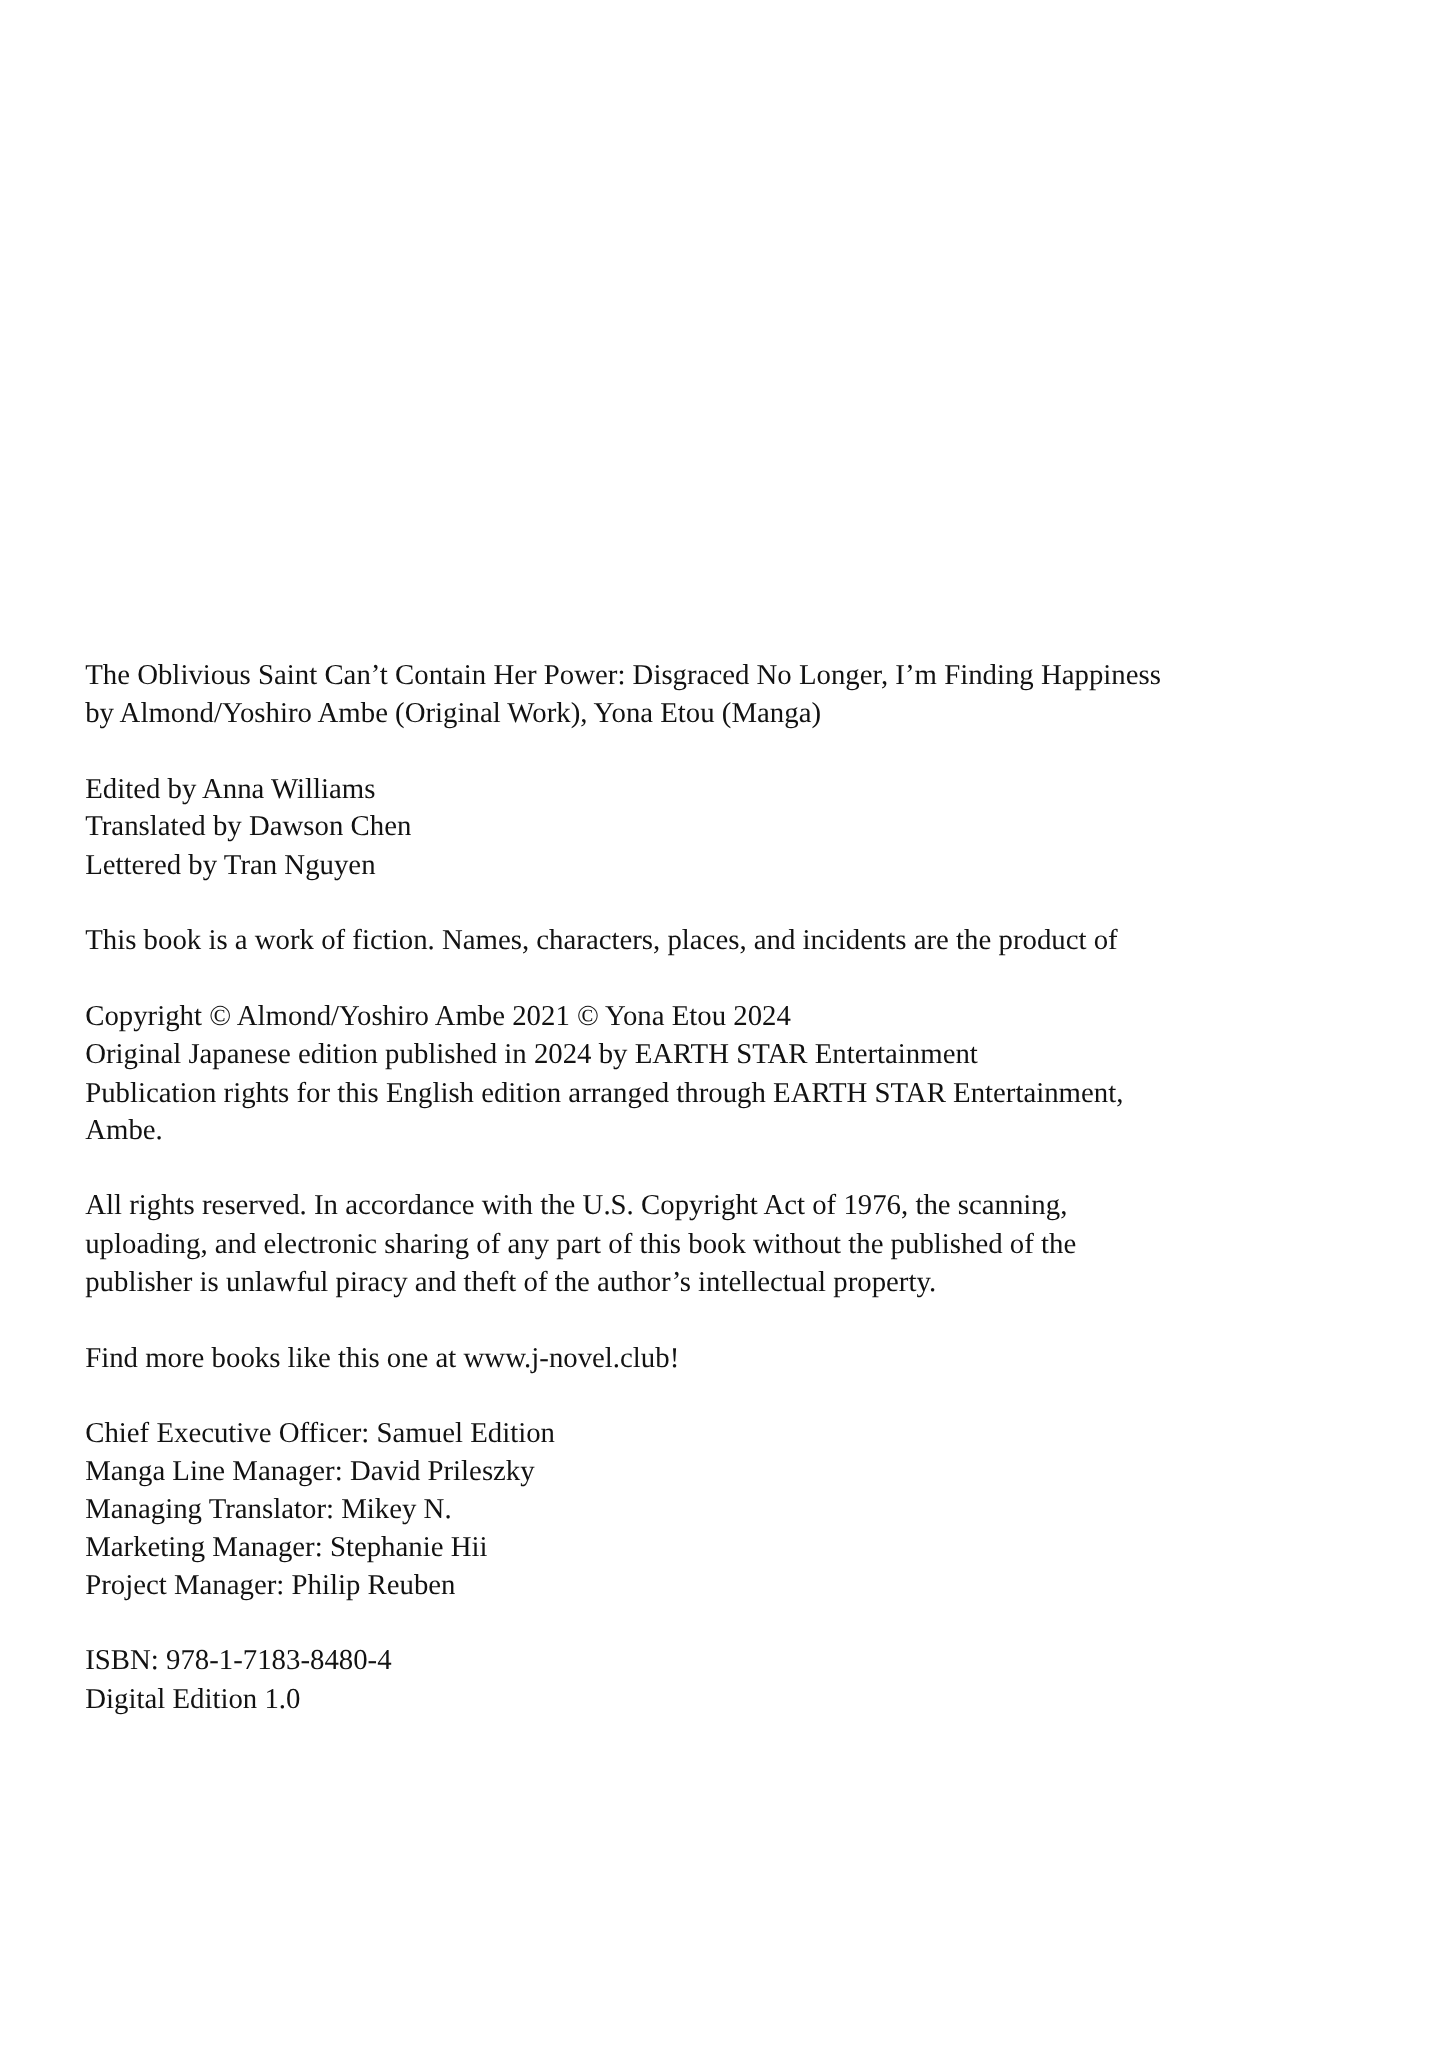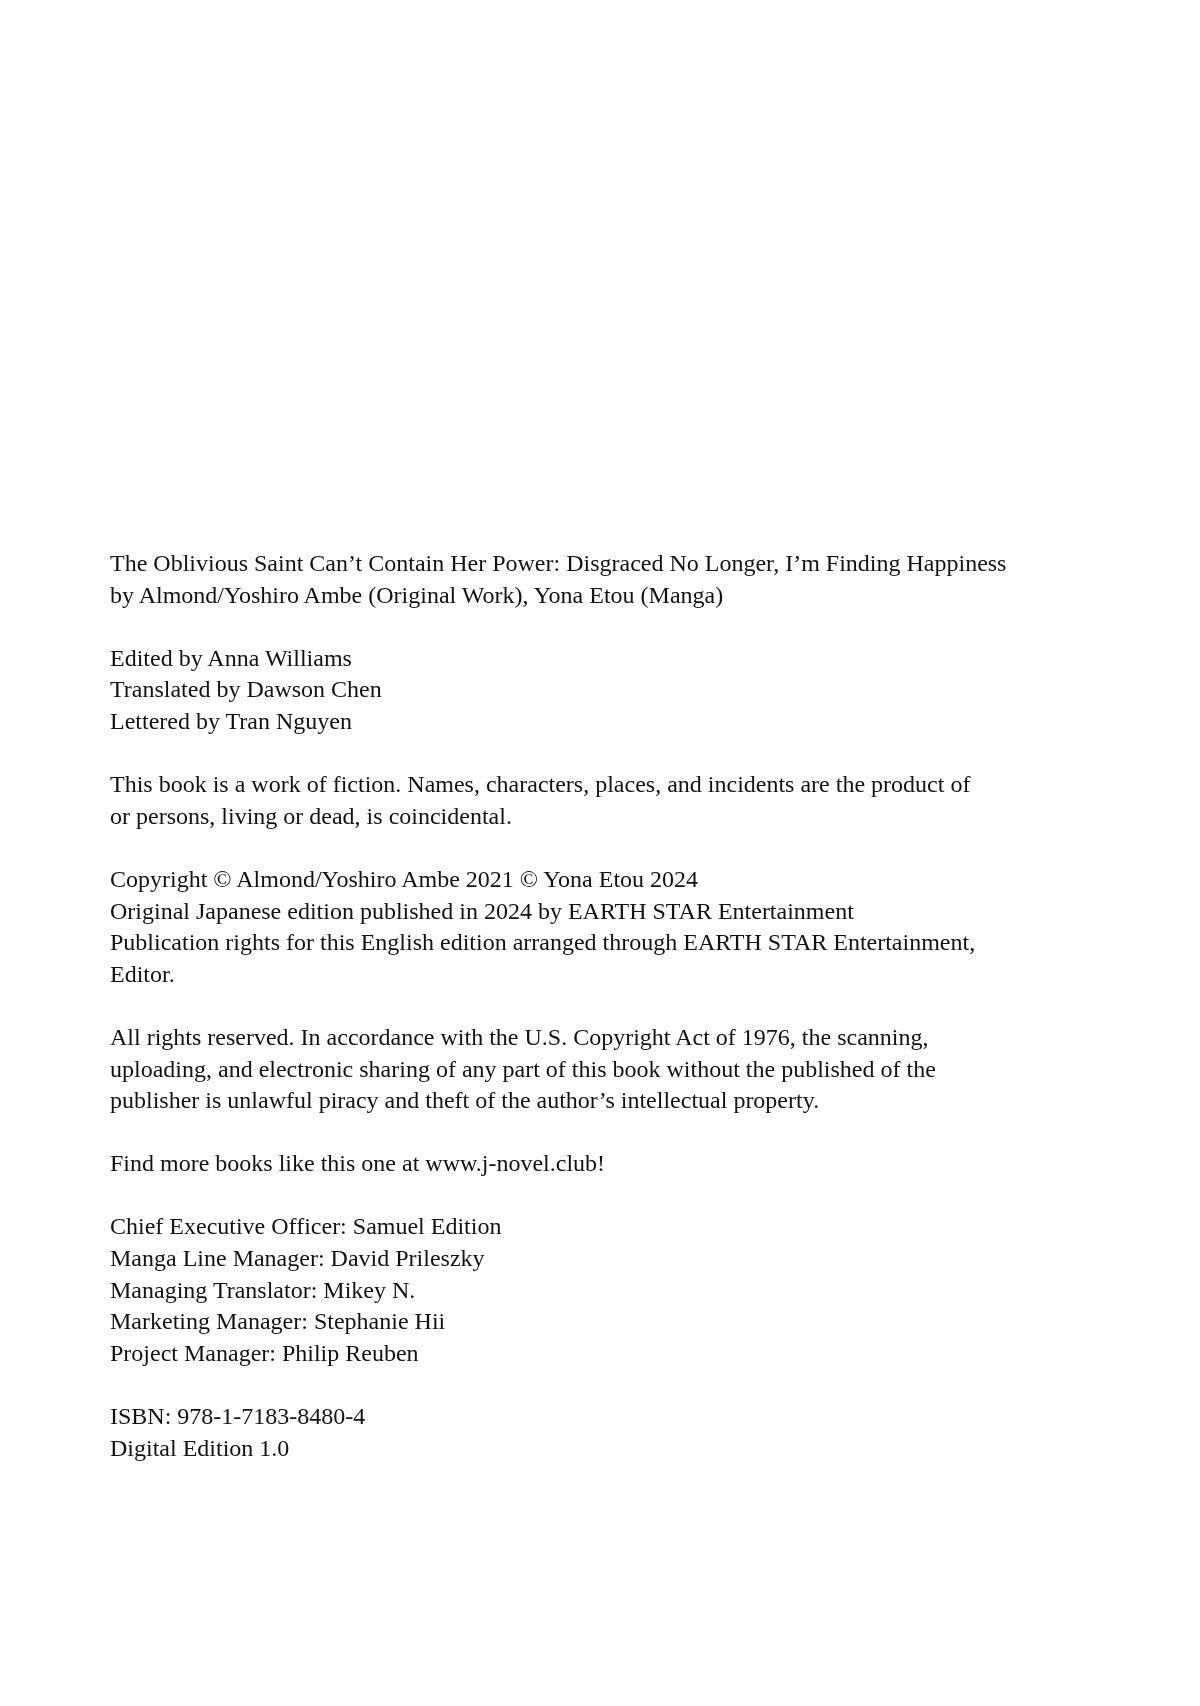--- a/index.html
+++ b/index.html
@@ -7,21 +7,21 @@
     padding: 0;
     background: #ffffff;
   }
   .page {
     position: relative;
     width: 1200px;
     height: 1706px;
     background: #ffffff;
     overflow: hidden;
     box-sizing: border-box;
-    padding: 548px 0 0 110px;
+    padding: 548px 0 0 71px;
     font-family: "Liberation Serif", "DejaVu Serif", serif;
     font-size: 24px;
     line-height: 31.6px;
     color: #121212;
   }
   .block {
     margin: 0 0 31.6px 0;
   }
   .line {
     white-space: nowrap;
@@ -38,28 +38,27 @@
   </div>
 
   <div class="block">
     <div class="line">Edited by Anna Williams</div>
     <div class="line">Translated by Dawson Chen</div>
     <div class="line">Lettered by Tran Nguyen</div>
   </div>
 
   <div class="block">
     <div class="line">This book is a work of fiction. Names, characters, places, and incidents are the product of</div>
-    <div class="line">or persons, living or dead, is coincidental.</div>
   </div>
 
   <div class="block">
     <div class="line">Copyright © Almond/Yoshiro Ambe 2021 © Yona Etou 2024</div>
     <div class="line">Original Japanese edition published in 2024 by EARTH STAR Entertainment</div>
     <div class="line">Publication rights for this English edition arranged through EARTH STAR Entertainment,</div>
-    <div class="line">Editor.</div>
+    <div class="line">Ambe.</div>
   </div>
 
   <div class="block">
     <div class="line">All rights reserved. In accordance with the U.S. Copyright Act of 1976, the scanning,</div>
     <div class="line">uploading, and electronic sharing of any part of this book without the published of the</div>
     <div class="line">publisher is unlawful piracy and theft of the author’s intellectual property.</div>
   </div>
 
   <div class="block">
     <div class="line">Find more books like this one at www.j-novel.club!</div>

